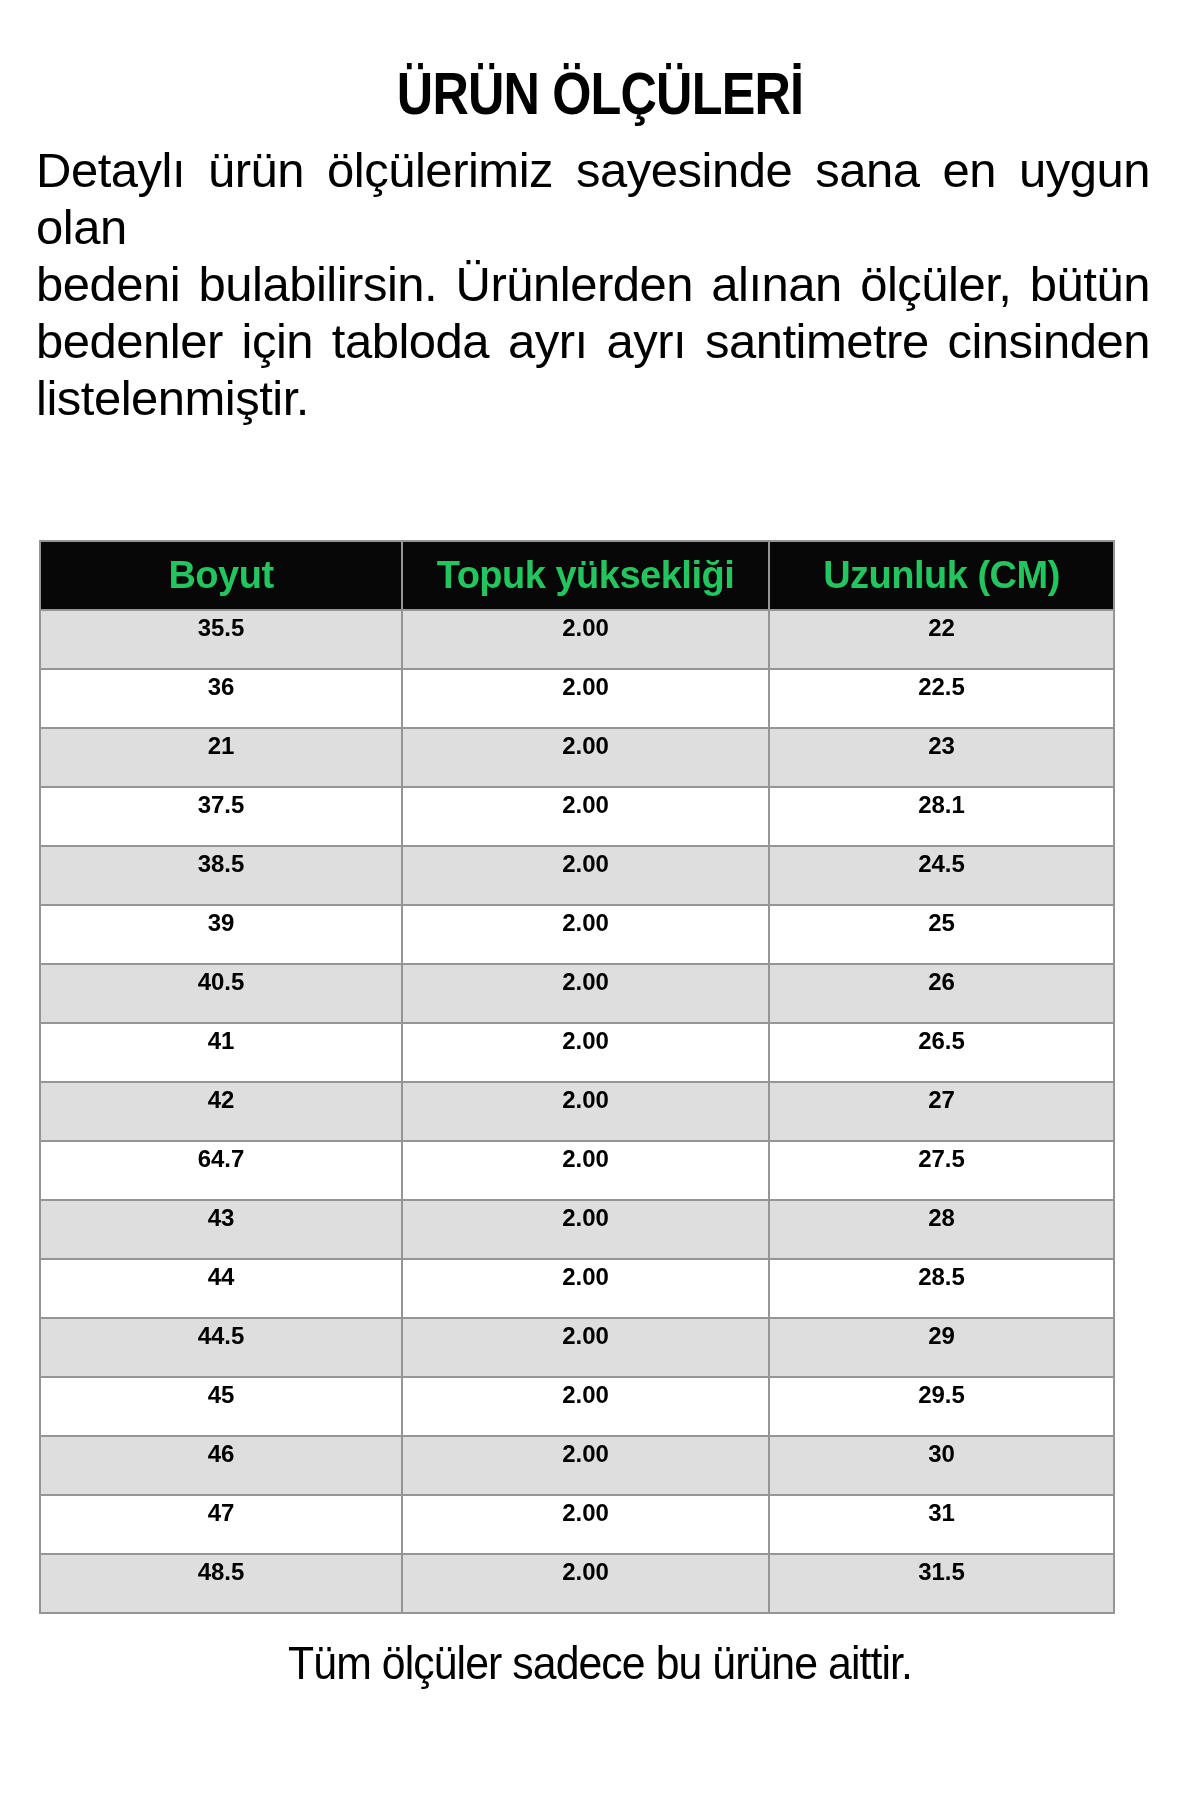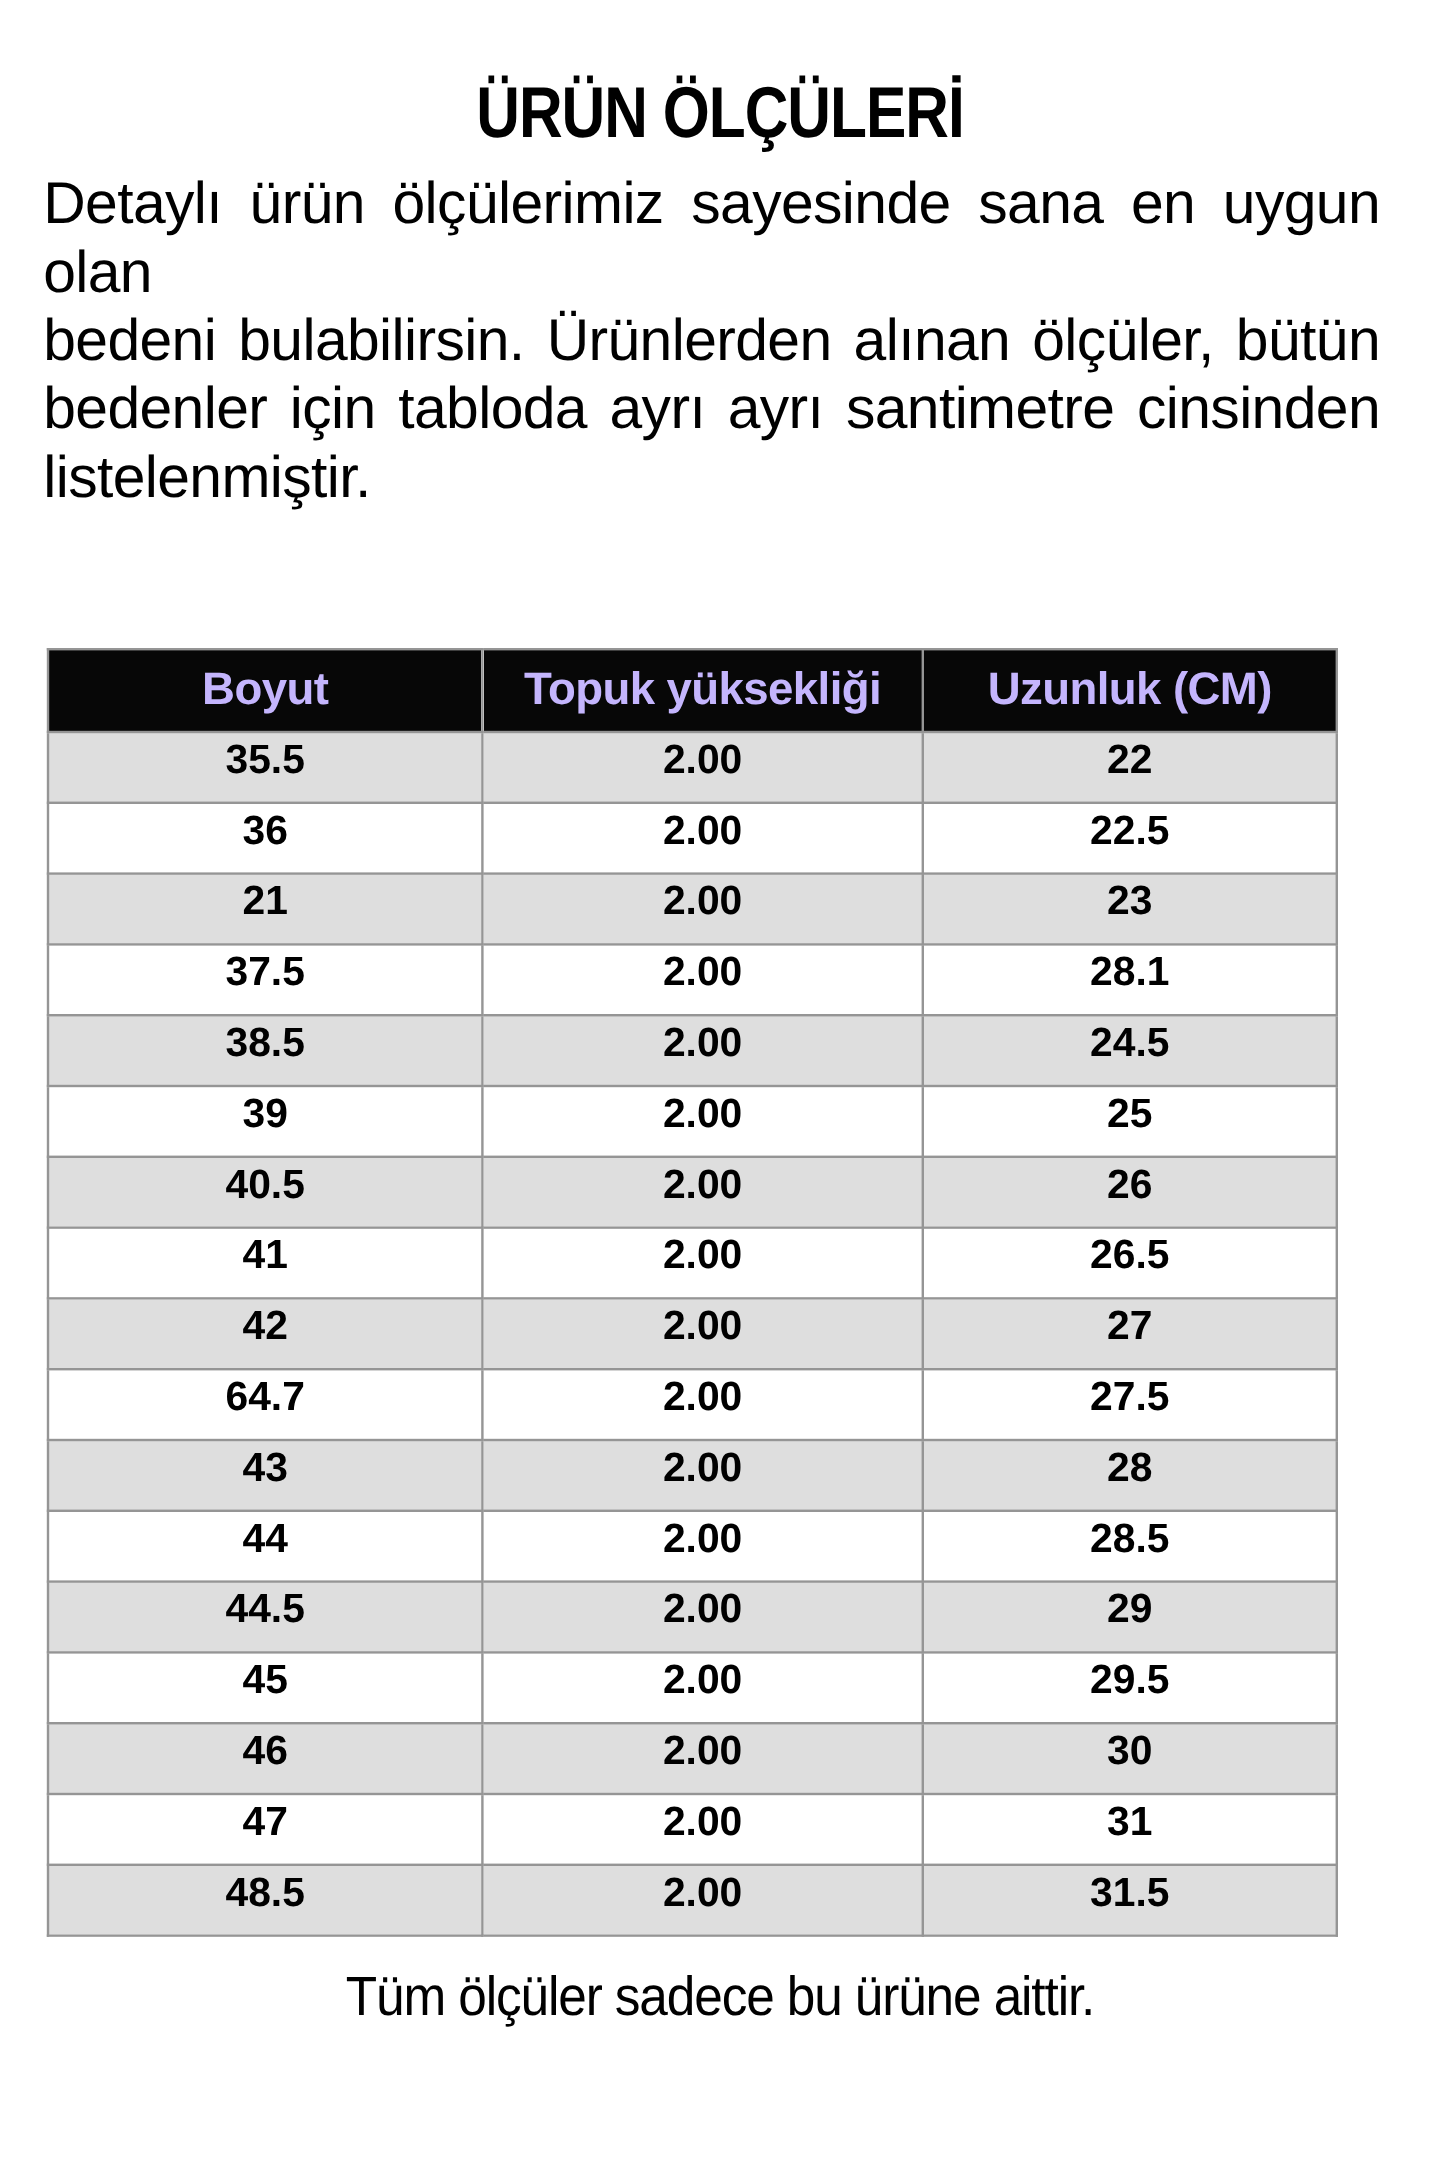--- a/index.html
+++ b/index.html
@@ -53,32 +53,32 @@
   }
   col.c1 { width: 362px; }
   col.c2 { width: 367px; }
   col.c3 { width: 345px; }
   .size-table th, .size-table td {
     border: 2px solid #959595;
     overflow: hidden;
   }
   .size-table th {
     background: #070707;
-    color: #c4b5fd;
+    color: #22c55e;
     height: 58px;
     font-size: 38px;
     font-weight: 700;
     text-align: center;
     vertical-align: middle;
     padding: 12px;
     letter-spacing: -0.5px;
   }
   .size-table td {
     height: 59px;
-    font-size: 34px;
+    font-size: 24px;
     font-weight: 700;
     line-height: 1;
     text-align: center;
     vertical-align: top;
     padding: 5px 0 0 0;
   }
   .size-table tbody tr:nth-child(odd) td { background: #dedede; }
   .size-table tbody tr:nth-child(even) td { background: #ffffff; }
 
   

